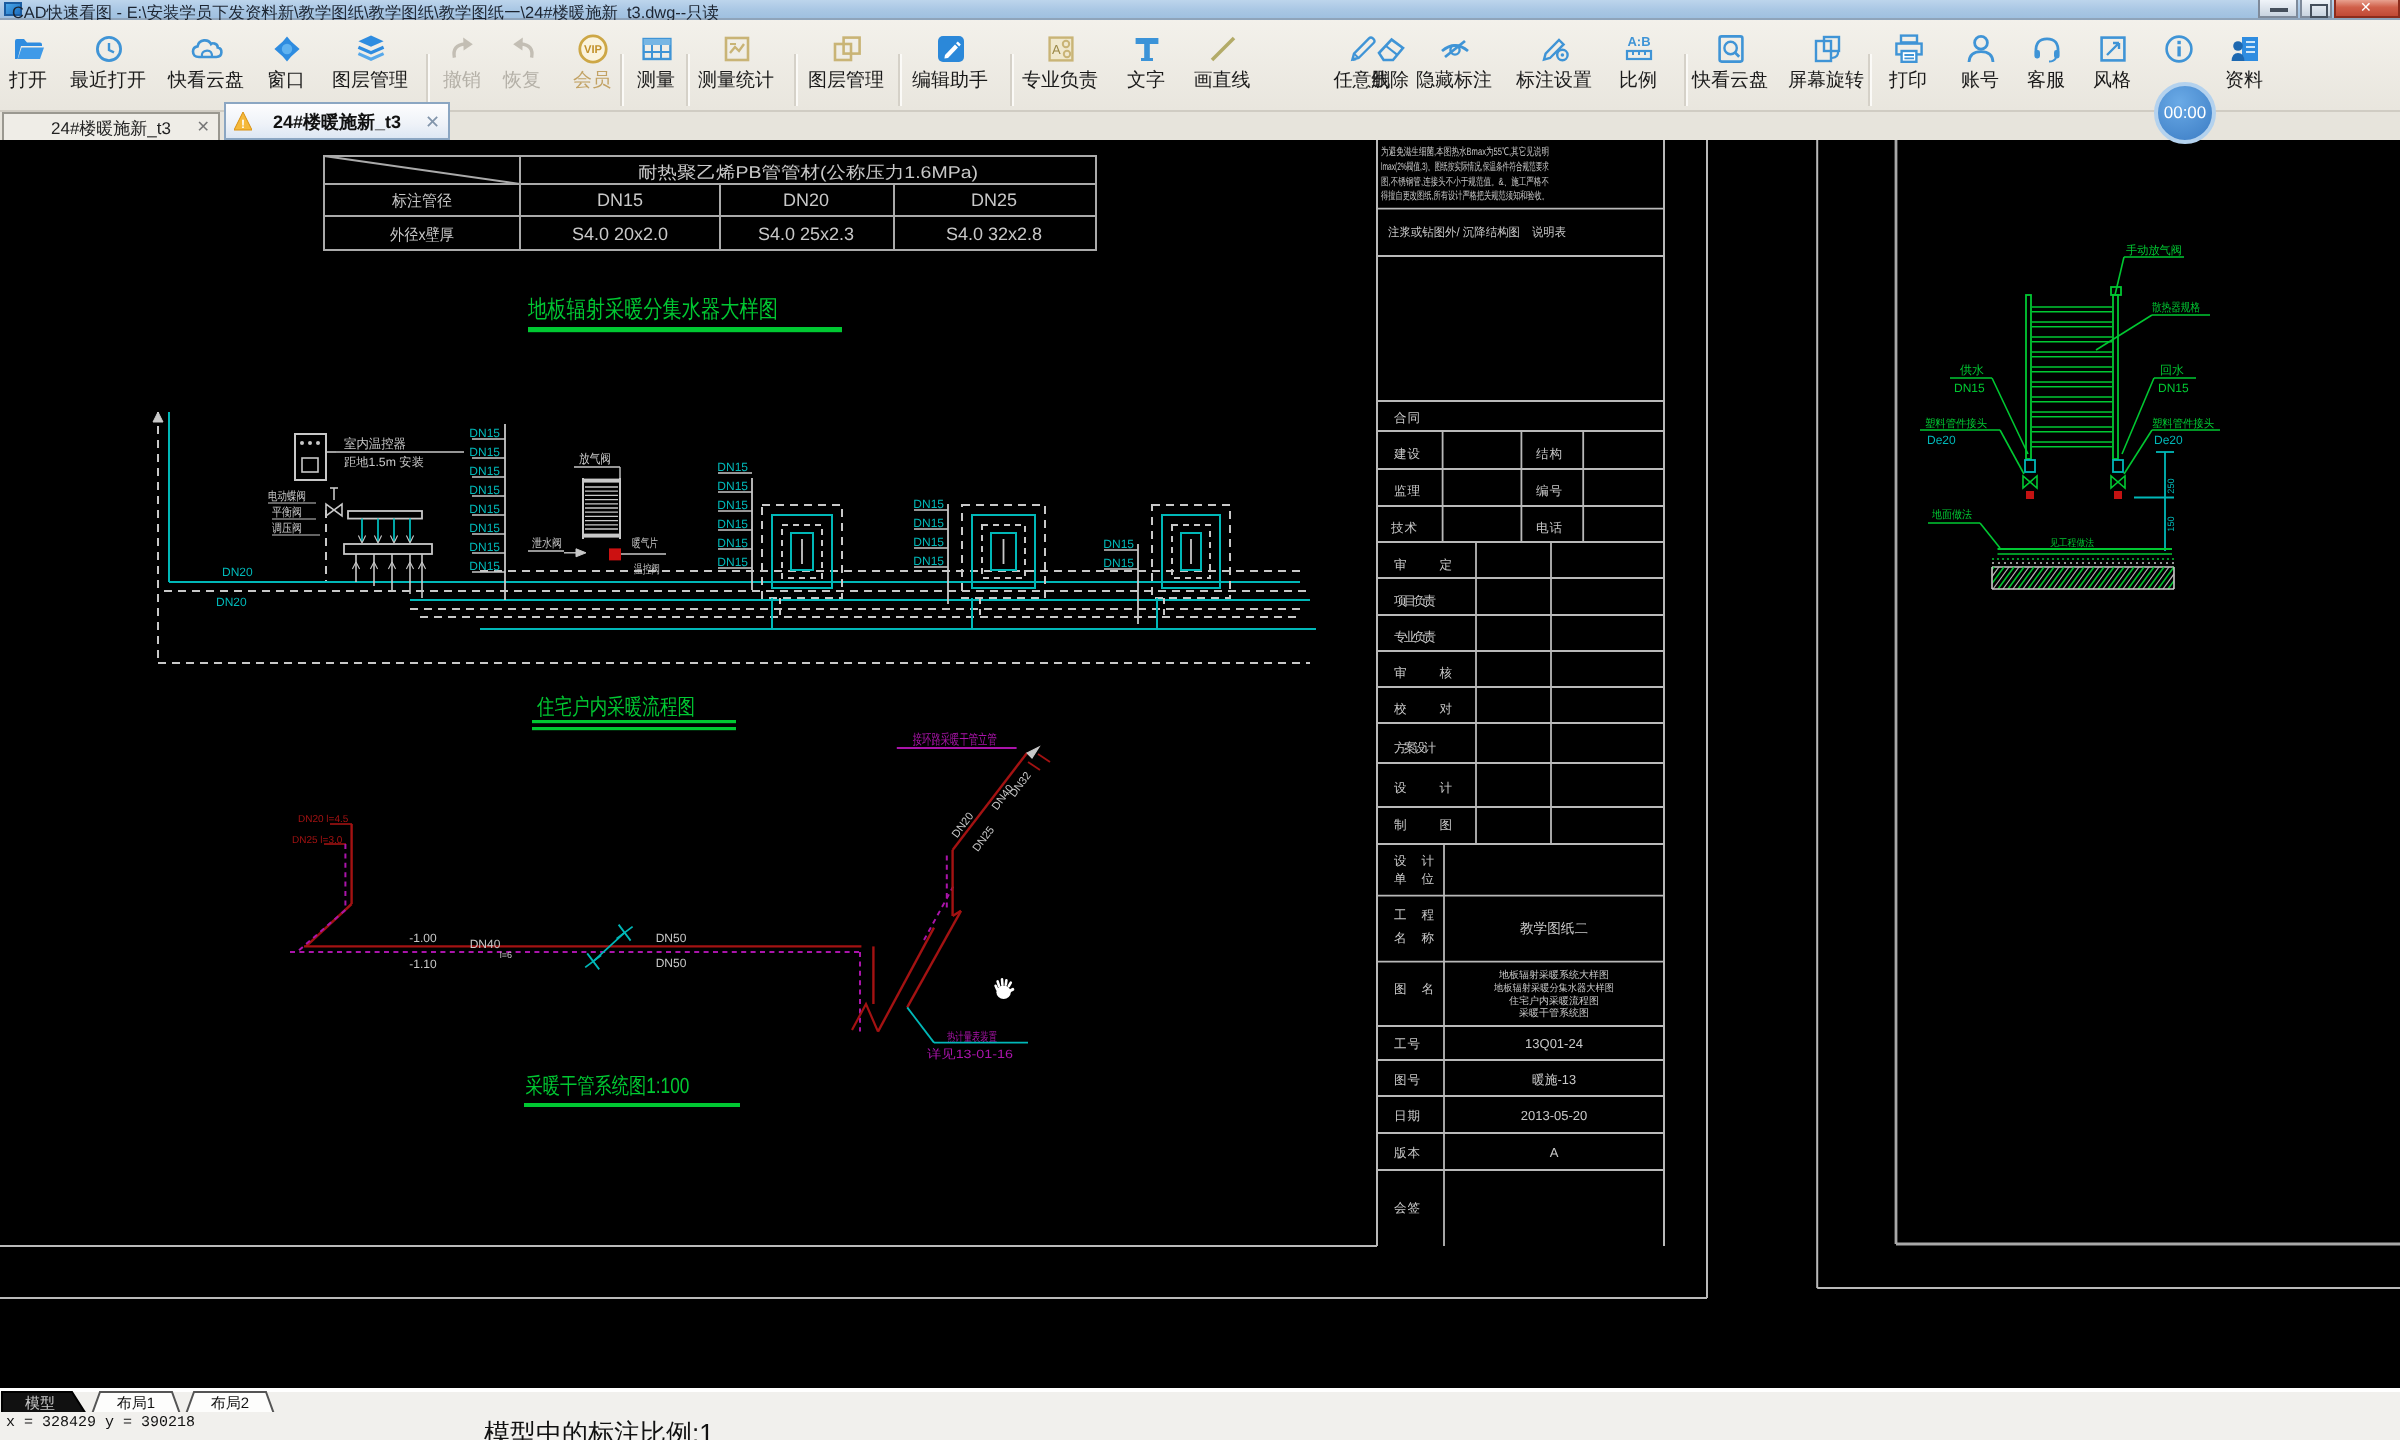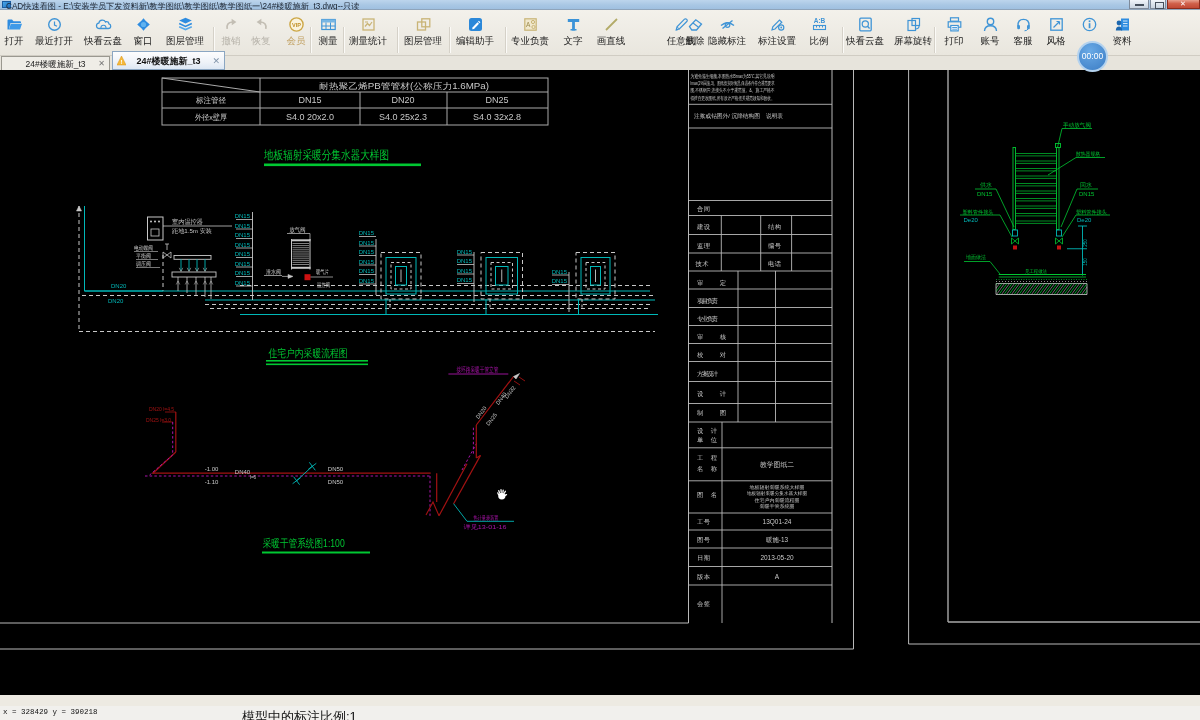--- a/index.html
+++ b/index.html
@@ -692,19 +692,31 @@
           <line x1="1079" y1="294.5" x2="1087" y2="283.5" stroke="#00c832" stroke-width="0.8"></line>
           <line x1="1081.5" y1="294.5" x2="1089.5" y2="283.5" stroke="#bbb" stroke-width="0.6"></line>
           <line x1="1084" y1="294.5" x2="1092" y2="283.5" stroke="#00c832" stroke-width="0.8"></line>
           <line x1="1086.5" y1="294.5" x2="1094.5" y2="283.5" stroke="#bbb" stroke-width="0.6"></line>
         </g>
         <line x1="996" y1="294.5" x2="1087" y2="294.5" stroke="#c8c8c8" stroke-width="0.8"></line>
         <line x1="996" y1="283.5" x2="996" y2="294.5" stroke="#c8c8c8" stroke-width="0.8"></line>
         <line x1="1087" y1="283.5" x2="1087" y2="294.5" stroke="#c8c8c8" stroke-width="0.8"></line>
       </svg>
     </div>
+  <div id="modelrow">
+      <svg width="1200" height="12" style="position:absolute;left:0;top:0">
+        <rect x="0" y="0" width="1200" height="12" fill="#f1f0ed"></rect>
+        <line x1="0" y1="0.5" x2="1200" y2="0.5" stroke="#ffffff"></line>
+        <path d="M1 12 L1 1 L36 1 L43 12 Z" fill="#111" stroke="#000"></path>
+        <text x="20" y="9" font-size="7.5" fill="#c8c8c8" text-anchor="middle" font-family="Liberation Sans">模型</text>
+        <path d="M46 12 L50 1 L86 1 L90 12 Z" fill="#fdfdfc" stroke="#555"></path>
+        <text x="68" y="9" font-size="7.5" fill="#111" text-anchor="middle" font-family="Liberation Sans">布局1</text>
+        <path d="M93 12 L97 1 L133 1 L137 12 Z" fill="#fdfdfc" stroke="#555"></path>
+        <text x="115" y="9" font-size="7.5" fill="#111" text-anchor="middle" font-family="Liberation Sans">布局2</text>
+      </svg>
+    </div>
   <div id="statusbar"></div>
   <div class="mtab" id="mt1"></div>
   <div class="mtab" id="mt2"></div>
   <div class="mtab" id="mt3"></div>
   <div id="coords">x = 328429 y = 390218</div>
   <div id="scaleinfo">模型中的标注比例:1</div>
 </div>
 
 </body></html>

